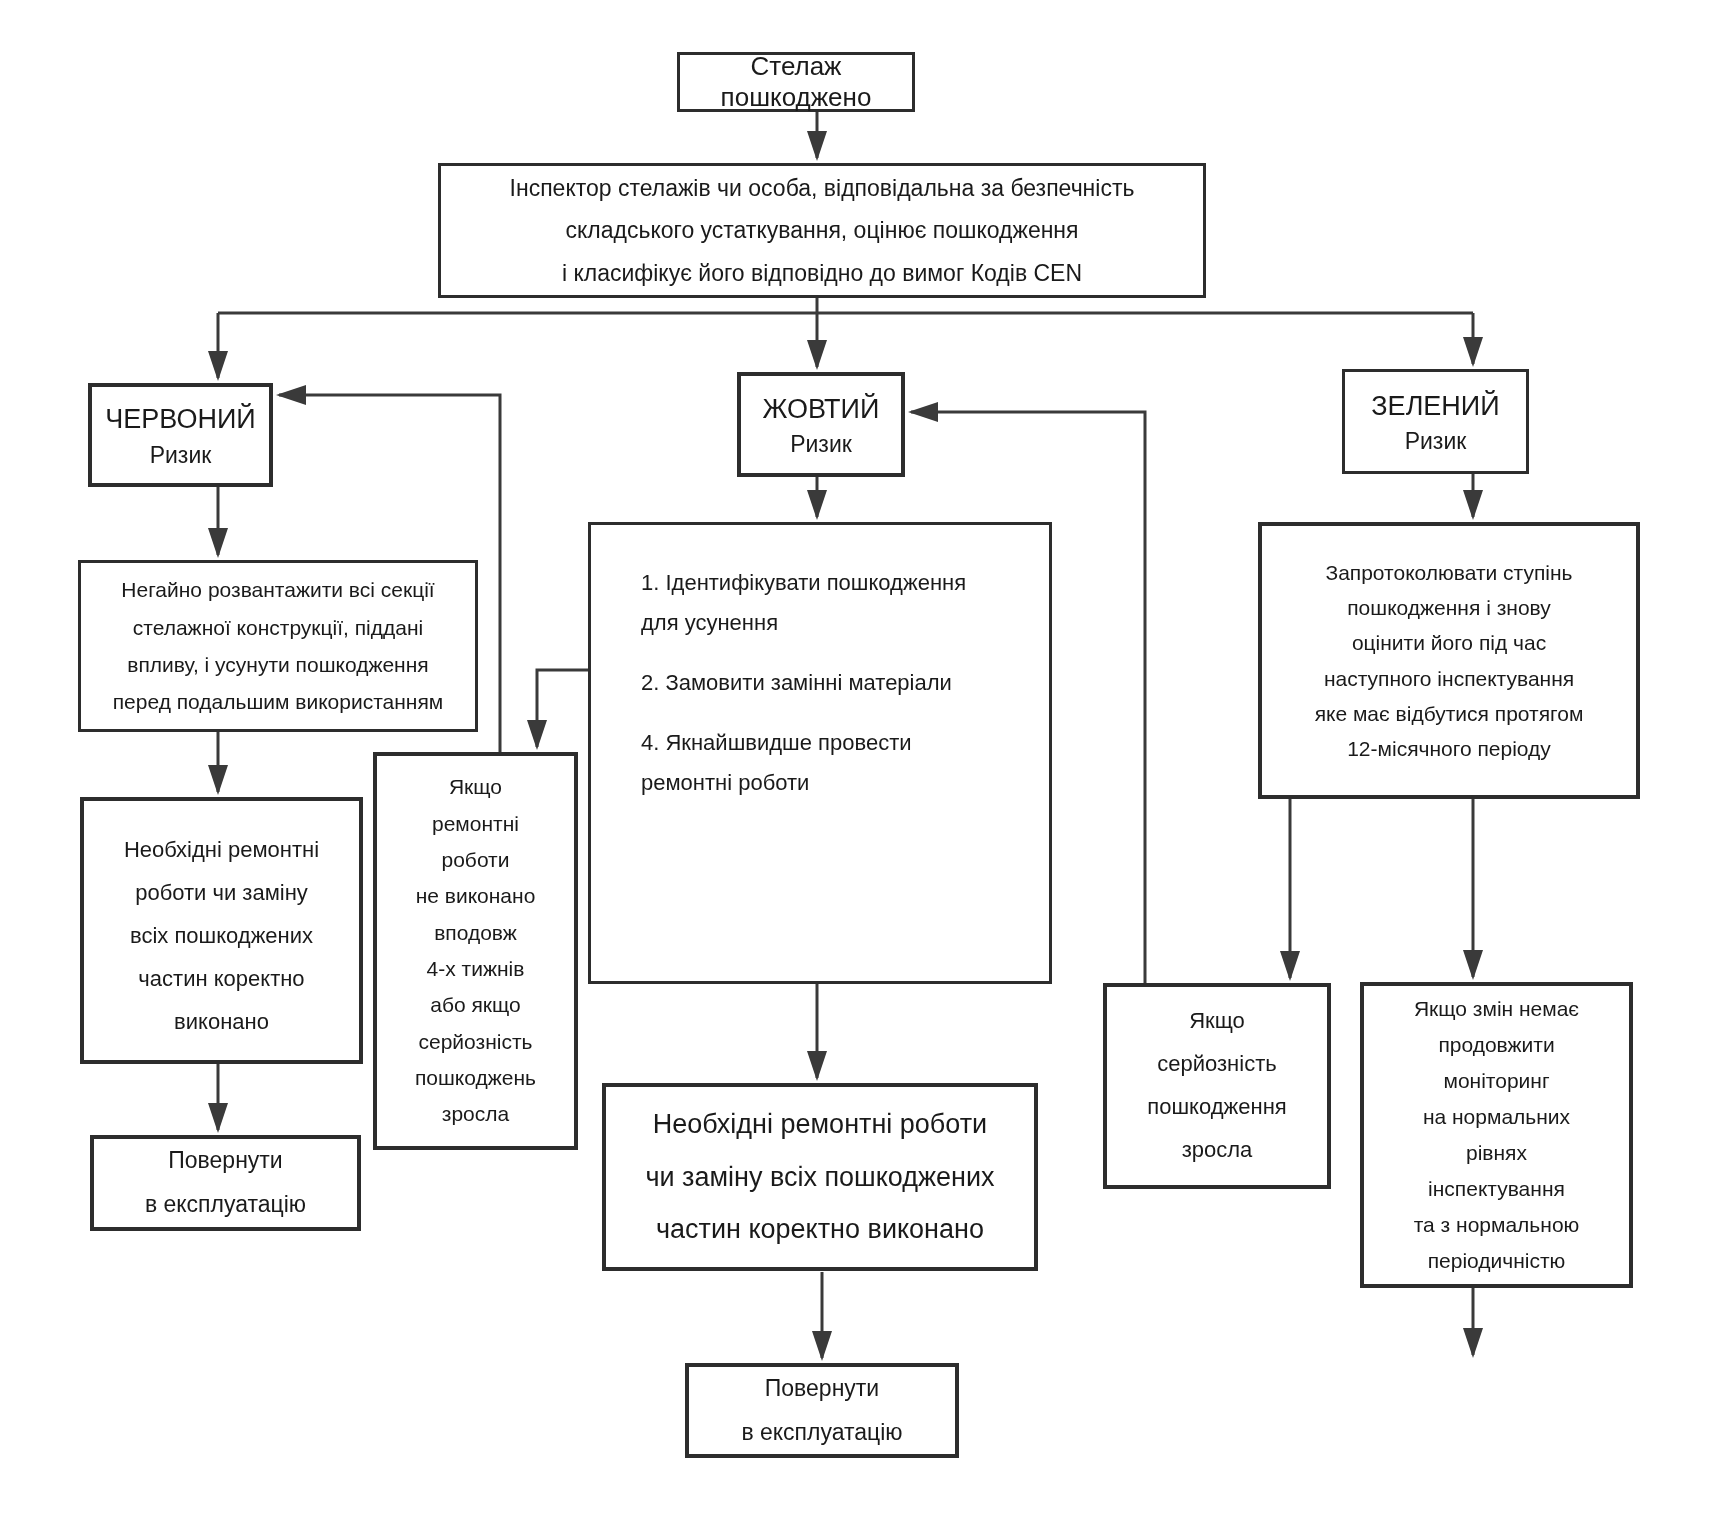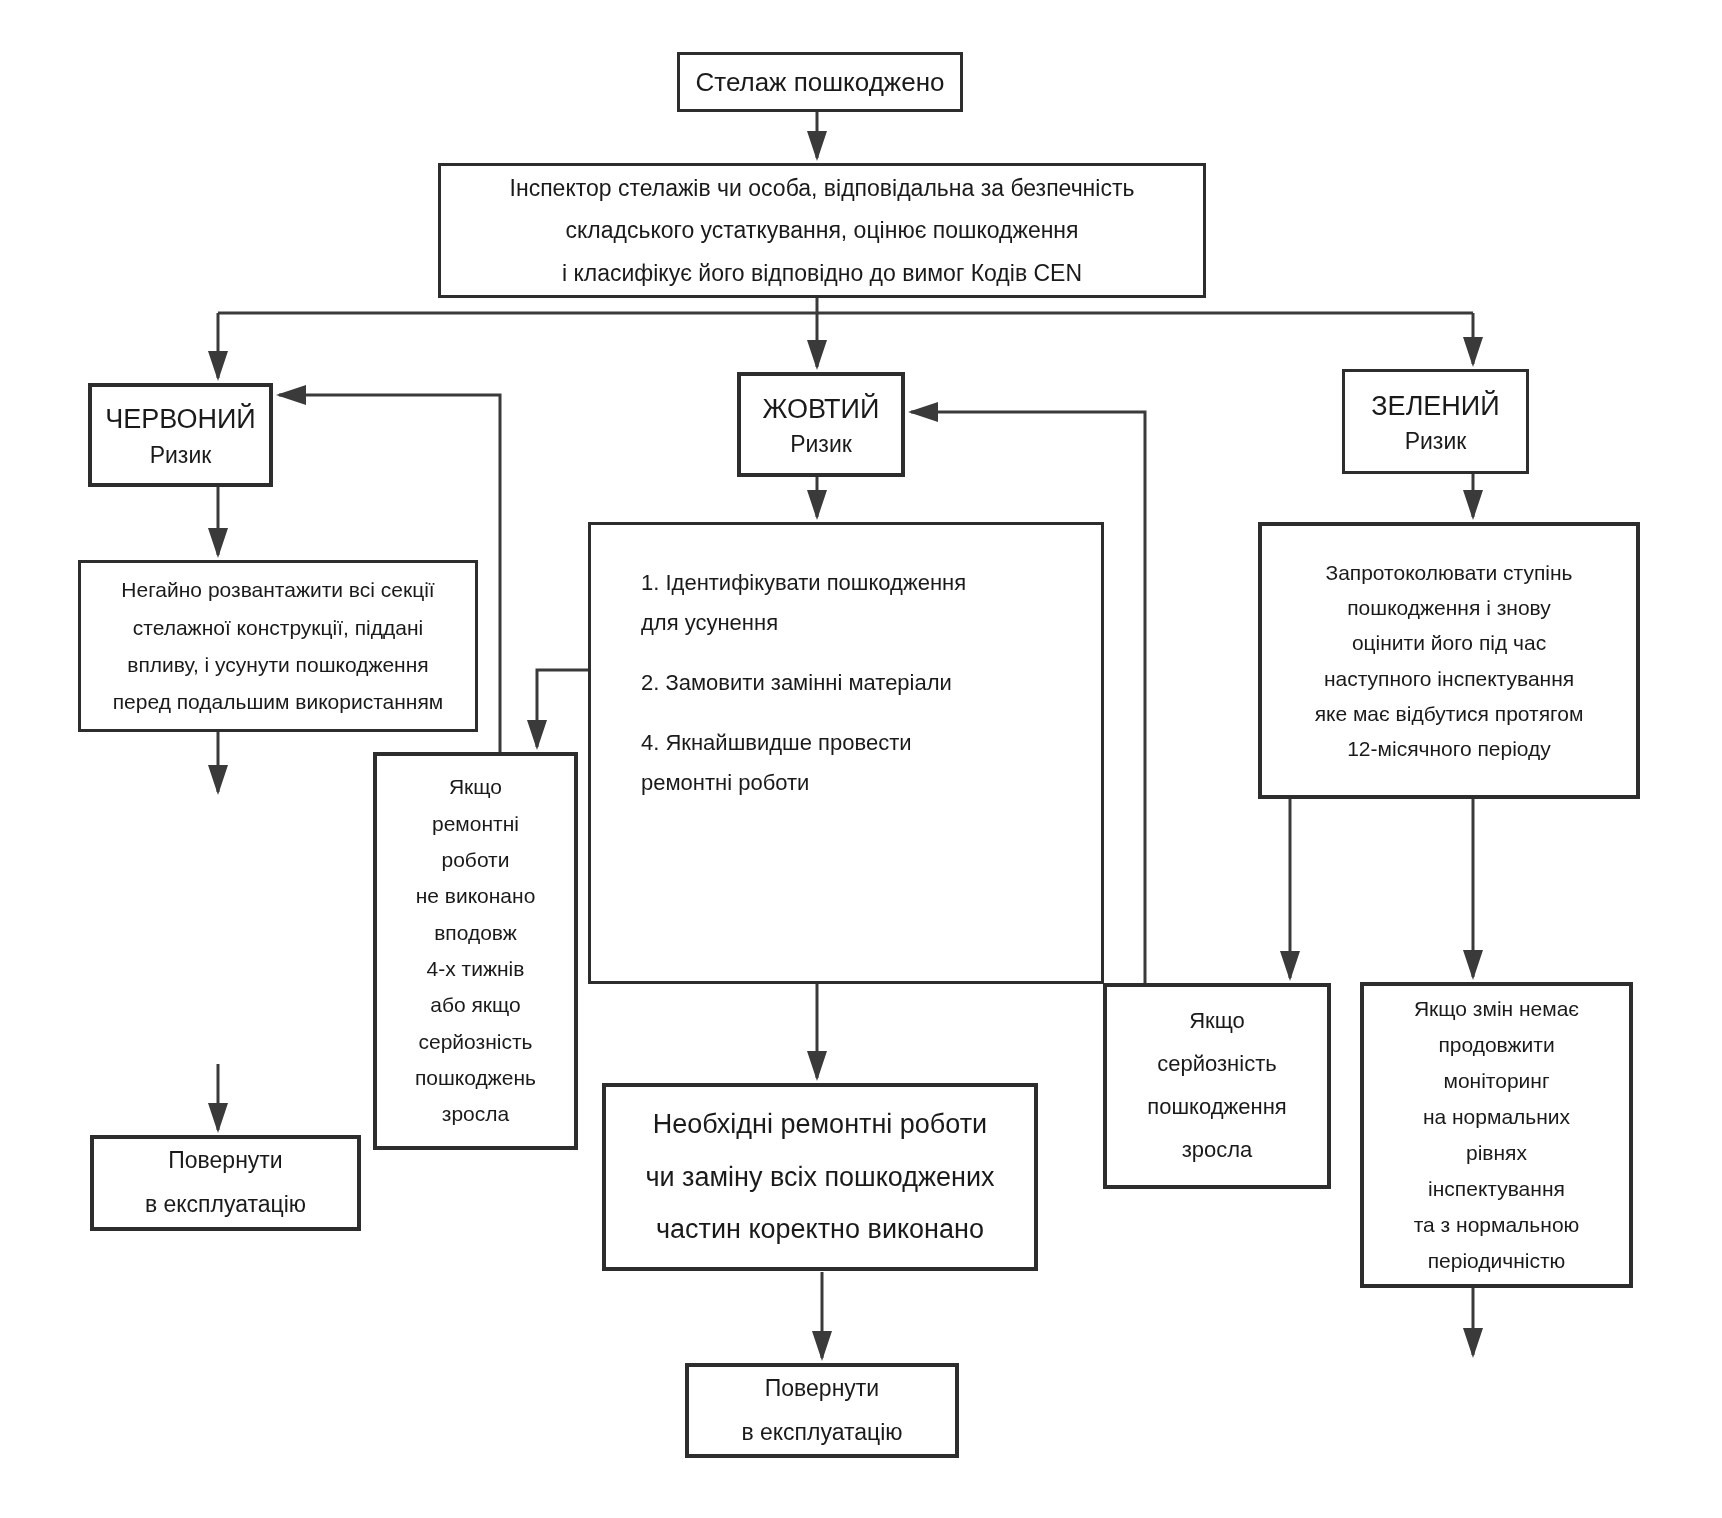--- a/index.html
+++ b/index.html
@@ -58,21 +58,21 @@
       <polyline points="817,984 817,1078" marker-end="url(#arw)"></polyline>
       <polyline points="822,1272 822,1358" marker-end="url(#arw)"></polyline>
       <polyline points="1473,474 1473,517" marker-end="url(#arw)"></polyline>
       <polyline points="1290,748 1290,978" marker-end="url(#arw)"></polyline>
       <polyline points="1473,748 1473,977" marker-end="url(#arw)"></polyline>
       <polyline points="1145,983 1145,412 911,412" marker-end="url(#arw)"></polyline>
       <polyline points="1473,1288 1473,1355" marker-end="url(#arw)"></polyline>
     </g>
   </svg>
 
-  <div class="node thin" style="left:677px; top:52px; width:286px; height:60px; font-size:26px;">
+  <div class="node thin" style="left:677px; top:52px; width:238px; height:60px; font-size:26px;">
     <span class="node-text">Стелаж пошкоджено</span>
   </div>
 
   <div class="node thin" style="left:438px; top:163px; width:768px; height:135px; font-size:23px; line-height:1.85;">
     <span class="node-text">Інспектор стелажів чи особа, відповідальна за безпечність
 складського устаткування, оцінює пошкодження
 і класифікує його відповідно до вимог Кодів CEN</span>
   </div>
 
   <div class="node" style="left:88px; top:383px; width:185px; height:104px;">
@@ -90,40 +90,47 @@
     <span class="risk-sub">Ризик</span>
   </div>
 
   <div class="node thin" style="left:78px; top:560px; width:400px; height:172px; font-size:21px; line-height:1.78;">
     <span class="node-text">Негайно розвантажити всі секції
 стелажної конструкції, піддані
 впливу, і усунути пошкодження
 перед подальшим використанням</span>
   </div>
 
+  <div class="node" style="left:80px; top:797px; width:283px; height:267px; font-size:22px; line-height:1.95; align-items:center; justify-content:flex-start; padding-top:28px;">
+    <span class="node-text">Необхідні ремонтні
+роботи чи заміну
+всіх пошкоджених
+частин коректно
+виконано</span>
+  </div>
 
   <div class="node" style="left:90px; top:1135px; width:271px; height:96px; font-size:23px; line-height:1.9;">
     <span class="node-text">Повернути
 в експлуатацію</span>
   </div>
 
   <div class="node" style="left:373px; top:752px; width:205px; height:398px; font-size:21px; line-height:1.73;">
     <span class="node-text">Якщо
 ремонтні
 роботи
 не виконано
 вподовж
 4-х тижнів
 або якщо
 серйозність
 пошкоджень
 зросла</span>
   </div>
 
-  <div class="node thin list-box" style="left:588px; top:522px; width:516px; height:462px; padding:38px 30px 0 50px;">
+  <div class="node thin list-box" style="left:588px; top:522px; width:464px; height:462px; padding:38px 30px 0 50px;">
     <p>1. Ідентифікувати пошкодження
 для усунення</p>
     <p>2. Замовити замінні матеріали</p>
     <p>4. Якнайшвидше провести
 ремонтні роботи</p>
   </div>
 
   <div class="node" style="left:602px; top:1083px; width:436px; height:188px; font-size:27px; line-height:1.95;">
     <span class="node-text">Необхідні ремонтні роботи
 чи заміну всіх пошкоджених

